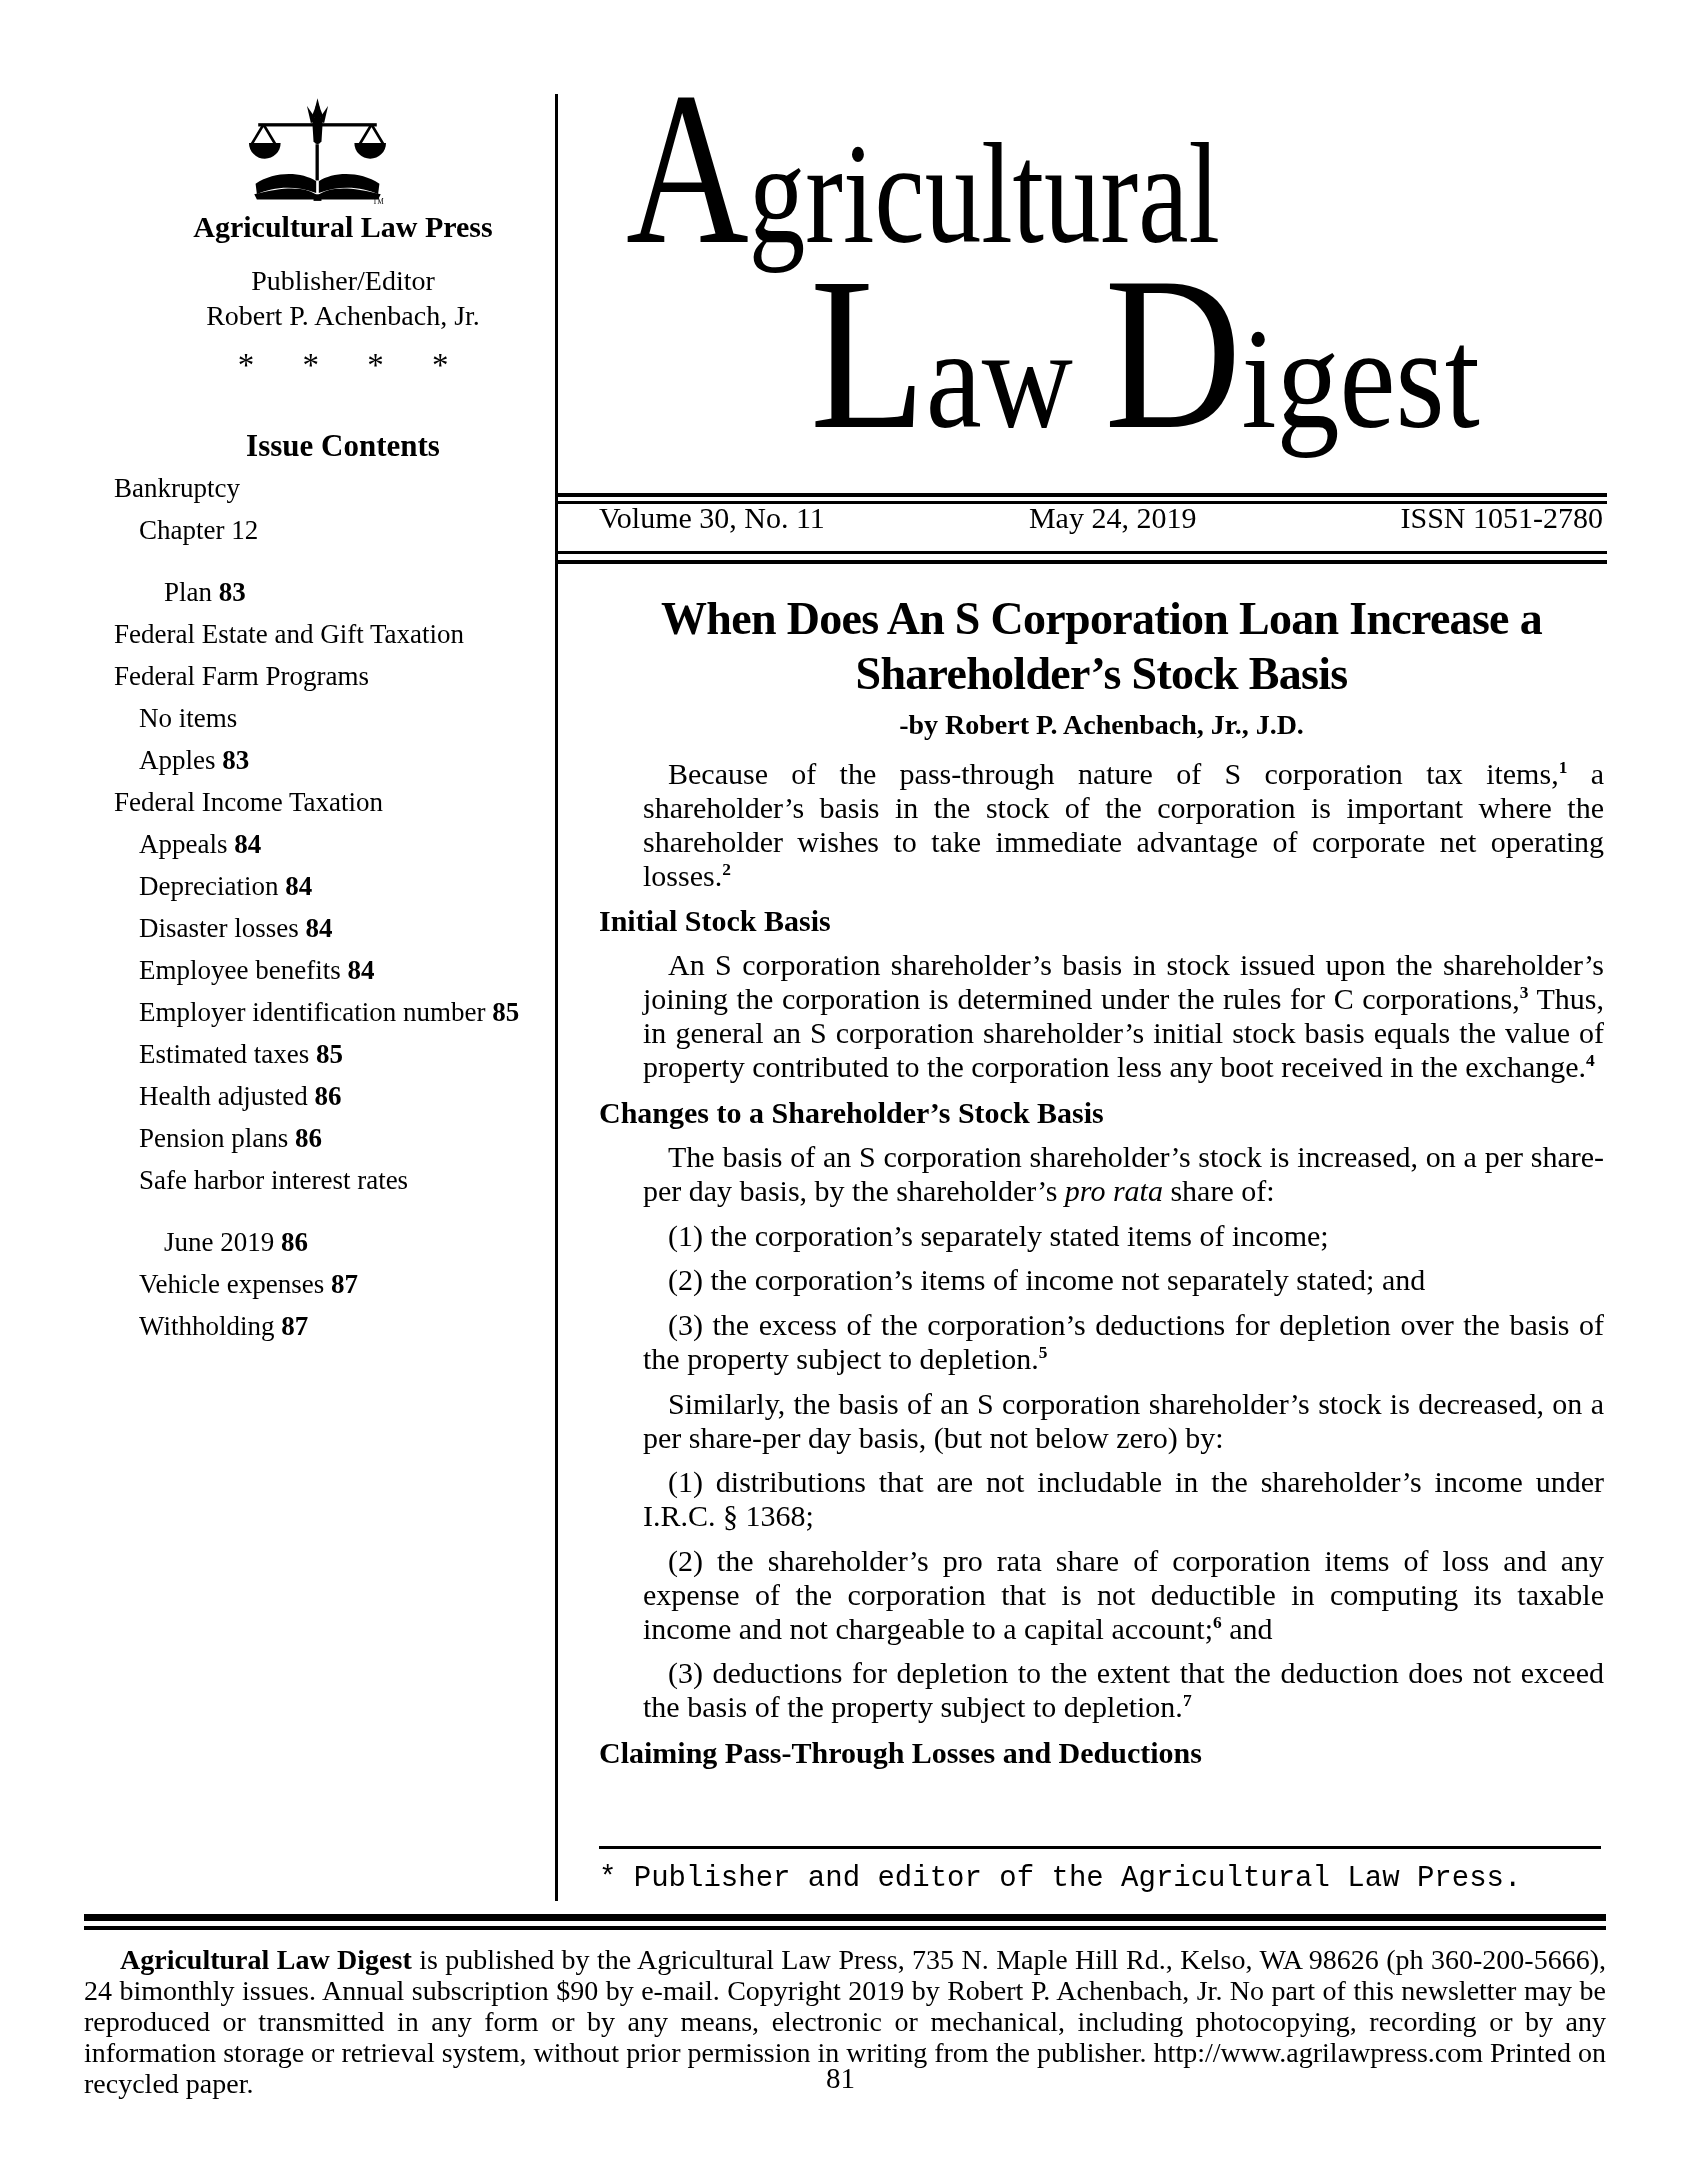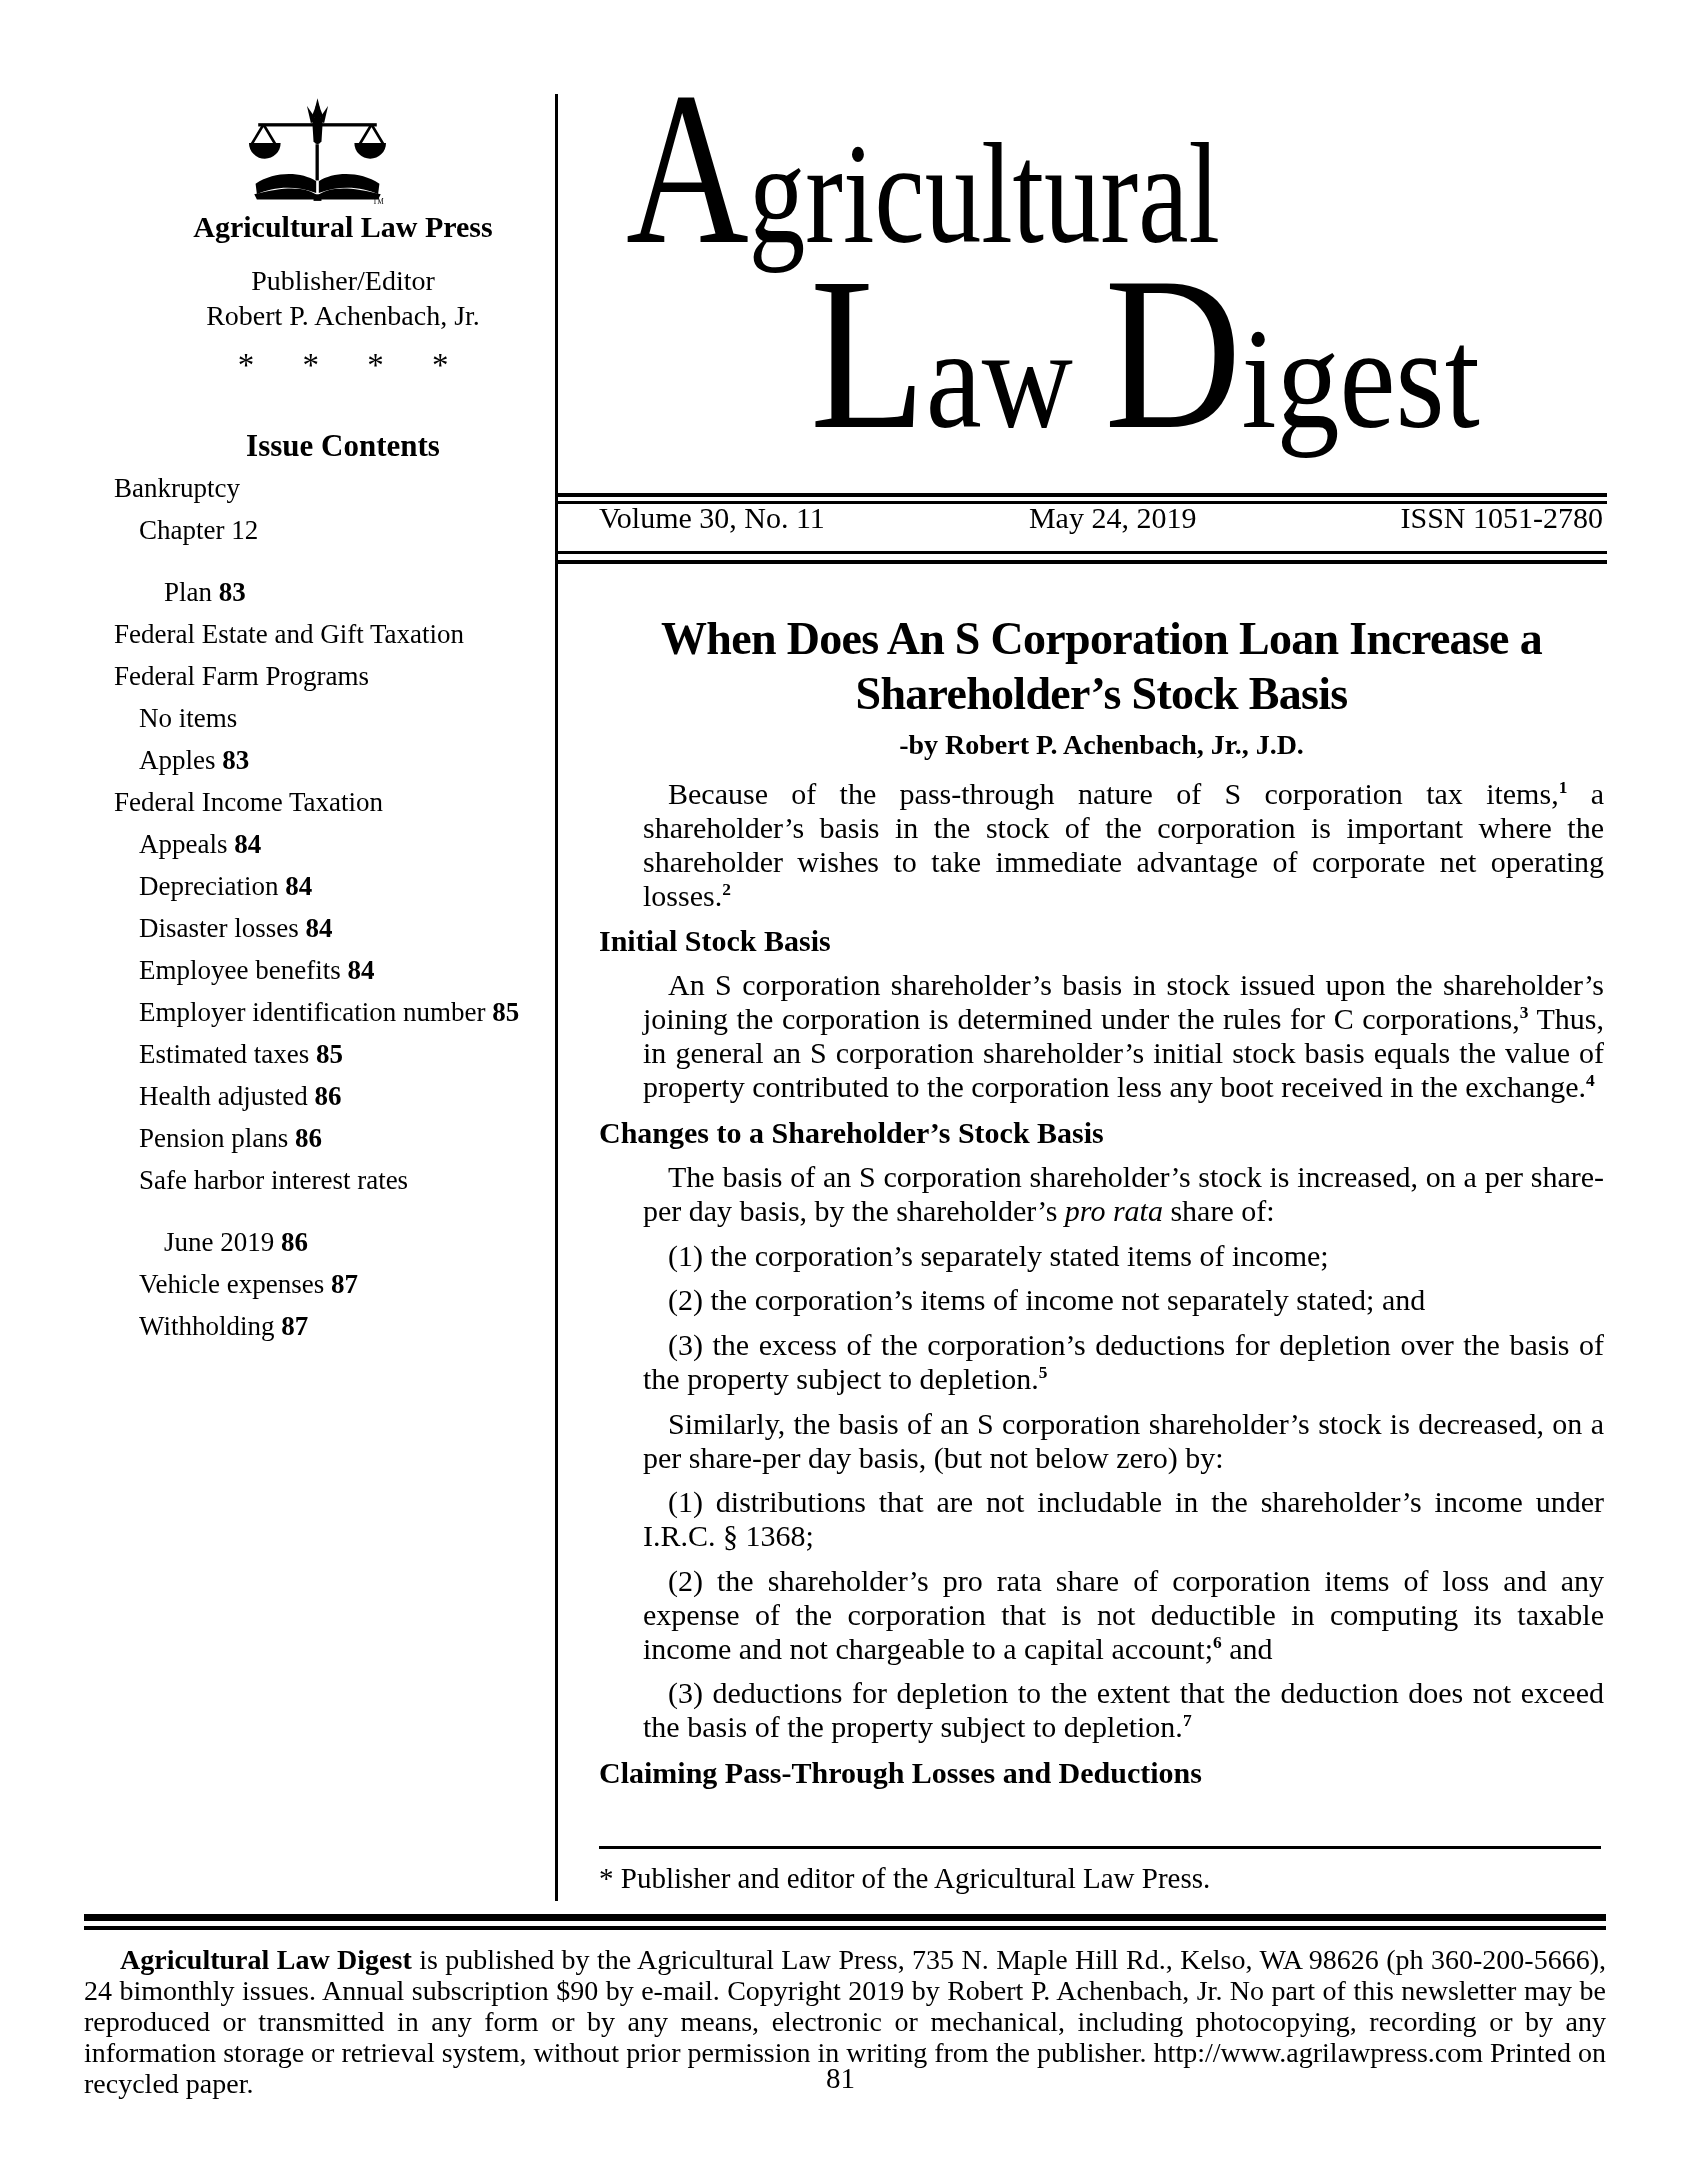--- a/index.html
+++ b/index.html
@@ -31,31 +31,31 @@
   #mast-line2 .mast-inner{transform:scaleX(0.87);}
   .mast-cap{font-size:218px;line-height:1;}
   .mast-rest{font-size:145px;line-height:1;}
   .hrule{position:absolute;background:#000;}
   #mast-rule-1{left:555px;top:493px;width:1052px;height:4px;}
   #mast-rule-2{left:555px;top:501px;width:1052px;height:2.6px;}
   #band-row{position:absolute;left:599px;top:503px;width:1004px;display:flex;justify-content:space-between;font-size:30px;line-height:1;}
   #mast-rule-3{left:555px;top:551px;width:1052px;height:3.3px;}
   #mast-rule-4{left:555px;top:560px;width:1052px;height:4px;}
   
-  #article-col{position:absolute;left:599px;top:611px;width:1005px;}
+  #article-col{position:absolute;left:599px;top:591px;width:1005px;}
   .article-title{font-size:46px;line-height:55px;font-weight:bold;text-align:center;letter-spacing:-0.7px;}
   #byline{font-size:28px;font-weight:bold;text-align:center;margin-top:6.6px;line-height:33px;}
   .para{font-size:30px;line-height:34px;text-align:justify;text-indent:25px;margin-top:10.6px;margin-left:44px;}
   .para.first{margin-top:16px;}
   .section-heading{font-size:30px;line-height:34px;font-weight:bold;margin-top:11.2px;}
   sup{font-size:58%;font-weight:bold;vertical-align:super;line-height:0;}
   .para i{font-style:italic;}
   
   #footnote-rule{left:599px;top:1846px;width:1002px;height:2.6px;}
-  #footnote{position:absolute;left:599px;top:1862px;width:1002px;font-size:29px;line-height:33px;}
+  #footnote{position:absolute;left:599px;top:1862px;width:1002px;font-size:29px;line-height:33px;font-family:Liberation Mono, monospace;}
   
   #footer-rule-1{left:84px;top:1914px;width:1522px;height:6.6px;}
   #footer-rule-2{left:84px;top:1926px;width:1522px;height:4px;}
   #footer-text{position:absolute;left:84px;top:1944px;width:1522px;font-size:28px;line-height:31px;text-align:justify;text-indent:36px;}
   #page-number{position:absolute;left:0;top:2064px;width:1681px;text-align:center;font-size:29px;line-height:1;}
 </style>
 </head>
 <body>
 
 <div id="logo-box">

